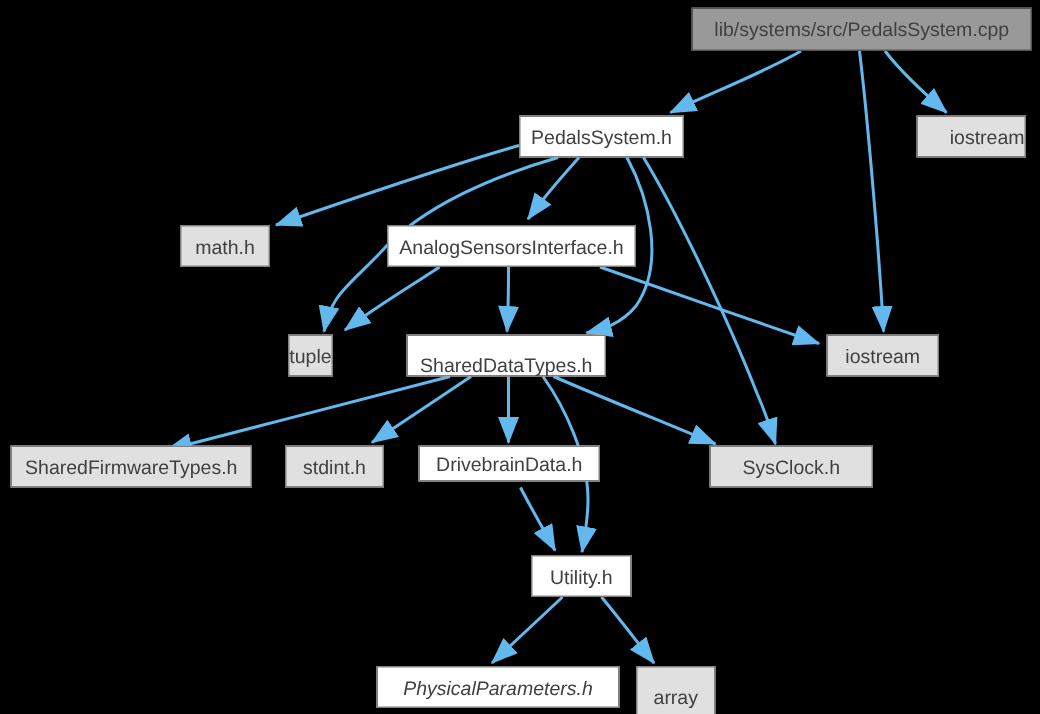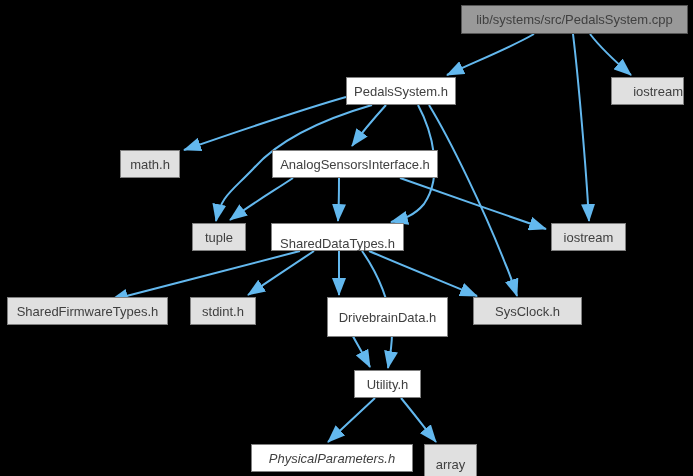--- a/index.html
+++ b/index.html
@@ -85,39 +85,39 @@
       </div>
       <div class="node local" style="left: 346px; top: 77px; width: 110px; height: 28px;">
         <span>PedalsSystem.h</span>
       </div>
       <div class="node sys" style="left: 611px; top: 77px; width: 73px; height: 28px; justify-content: flex-end;">
         <span>iostream</span>
       </div>
       <div class="node sys" style="left: 120px; top: 150px; width: 60px; height: 28px;">
         <span>math.h</span>
       </div>
-      <div class="node local" style="left: 258px; top: 150px; width: 166px; height: 28px; margin-left: 14px;">
+      <div class="node local" style="left: 258px; top: 150px; width: 166px; height: 28px;">
         <span>AnalogSensorsInterface.h</span>
       </div>
-      <div class="node sys" style="left: 192px; top: 223px; width: 54px; height: 28px;">
+      <div class="node sys" style="left: 192px; top: 223px; width: 30px; height: 28px;">
         <span>tuple</span>
       </div>
       <div class="node local" style="left: 271px; top: 223px; width: 133px; height: 28px; align-items: flex-end;">
         <span>SharedDataTypes.h</span>
       </div>
       <div class="node sys" style="left: 551px; top: 223px; width: 75px; height: 28px;">
         <span>iostream</span>
       </div>
       <div class="node sys" style="left: 7px; top: 297px; width: 161px; height: 28px;">
         <span>SharedFirmwareTypes.h</span>
       </div>
       <div class="node sys" style="left: 190px; top: 297px; width: 66px; height: 28px;">
         <span>stdint.h</span>
       </div>
-      <div class="node local" style="left: 279px; top: 297px; width: 121px; height: 40px; margin-left: 48px;">
+      <div class="node local" style="left: 279px; top: 297px; width: 121px; height: 24px;">
         <span>DrivebrainData.h</span>
       </div>
       <div class="node sys" style="left: 473px; top: 297px; width: 109px; height: 28px;">
         <span>SysClock.h</span>
       </div>
       <div class="node local" style="left: 354px; top: 370px; width: 67px; height: 28px;">
         <span>Utility.h</span>
       </div>
       <div class="node local" style="left: 251px; top: 444px; width: 162px; height: 28px; font-style: italic;">
         <span>PhysicalParameters.h</span>

